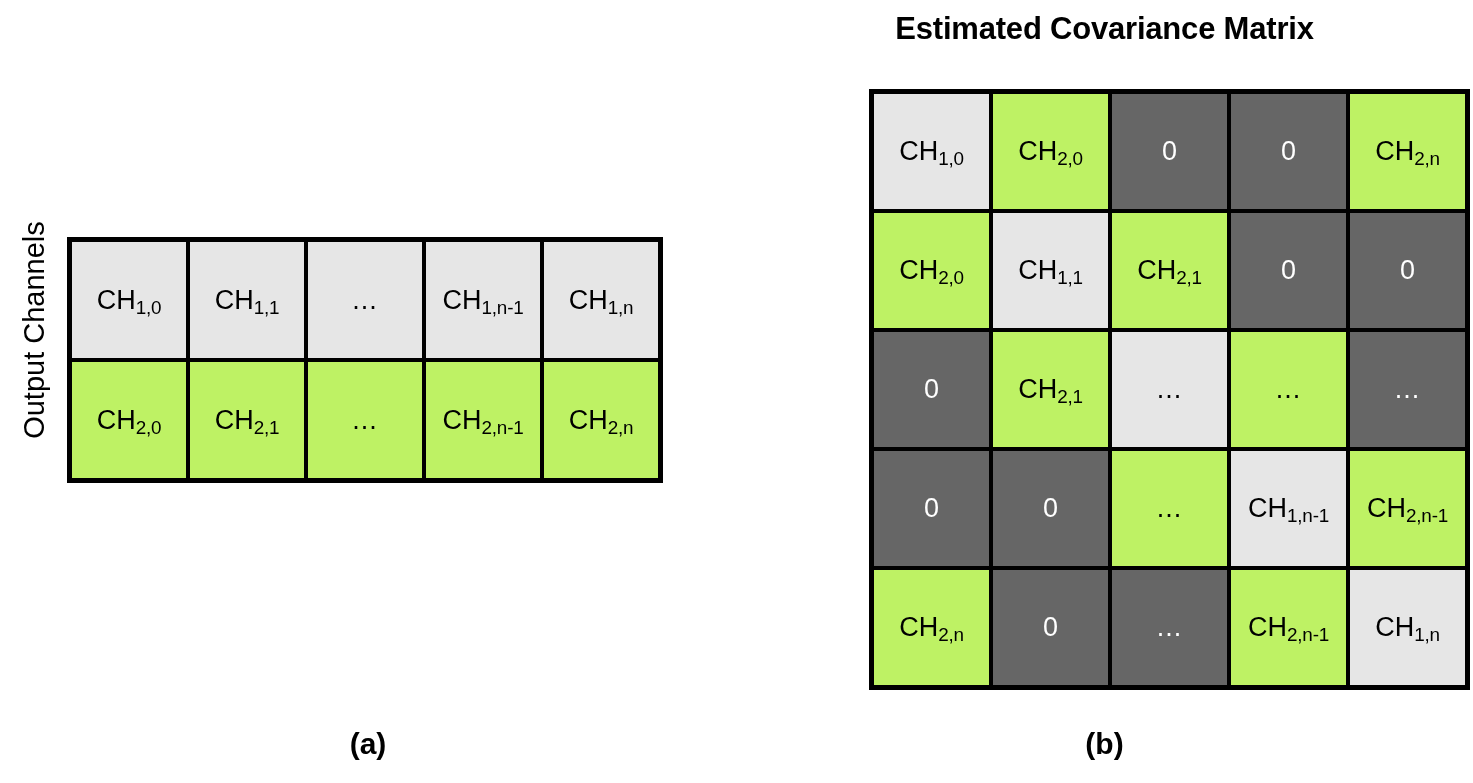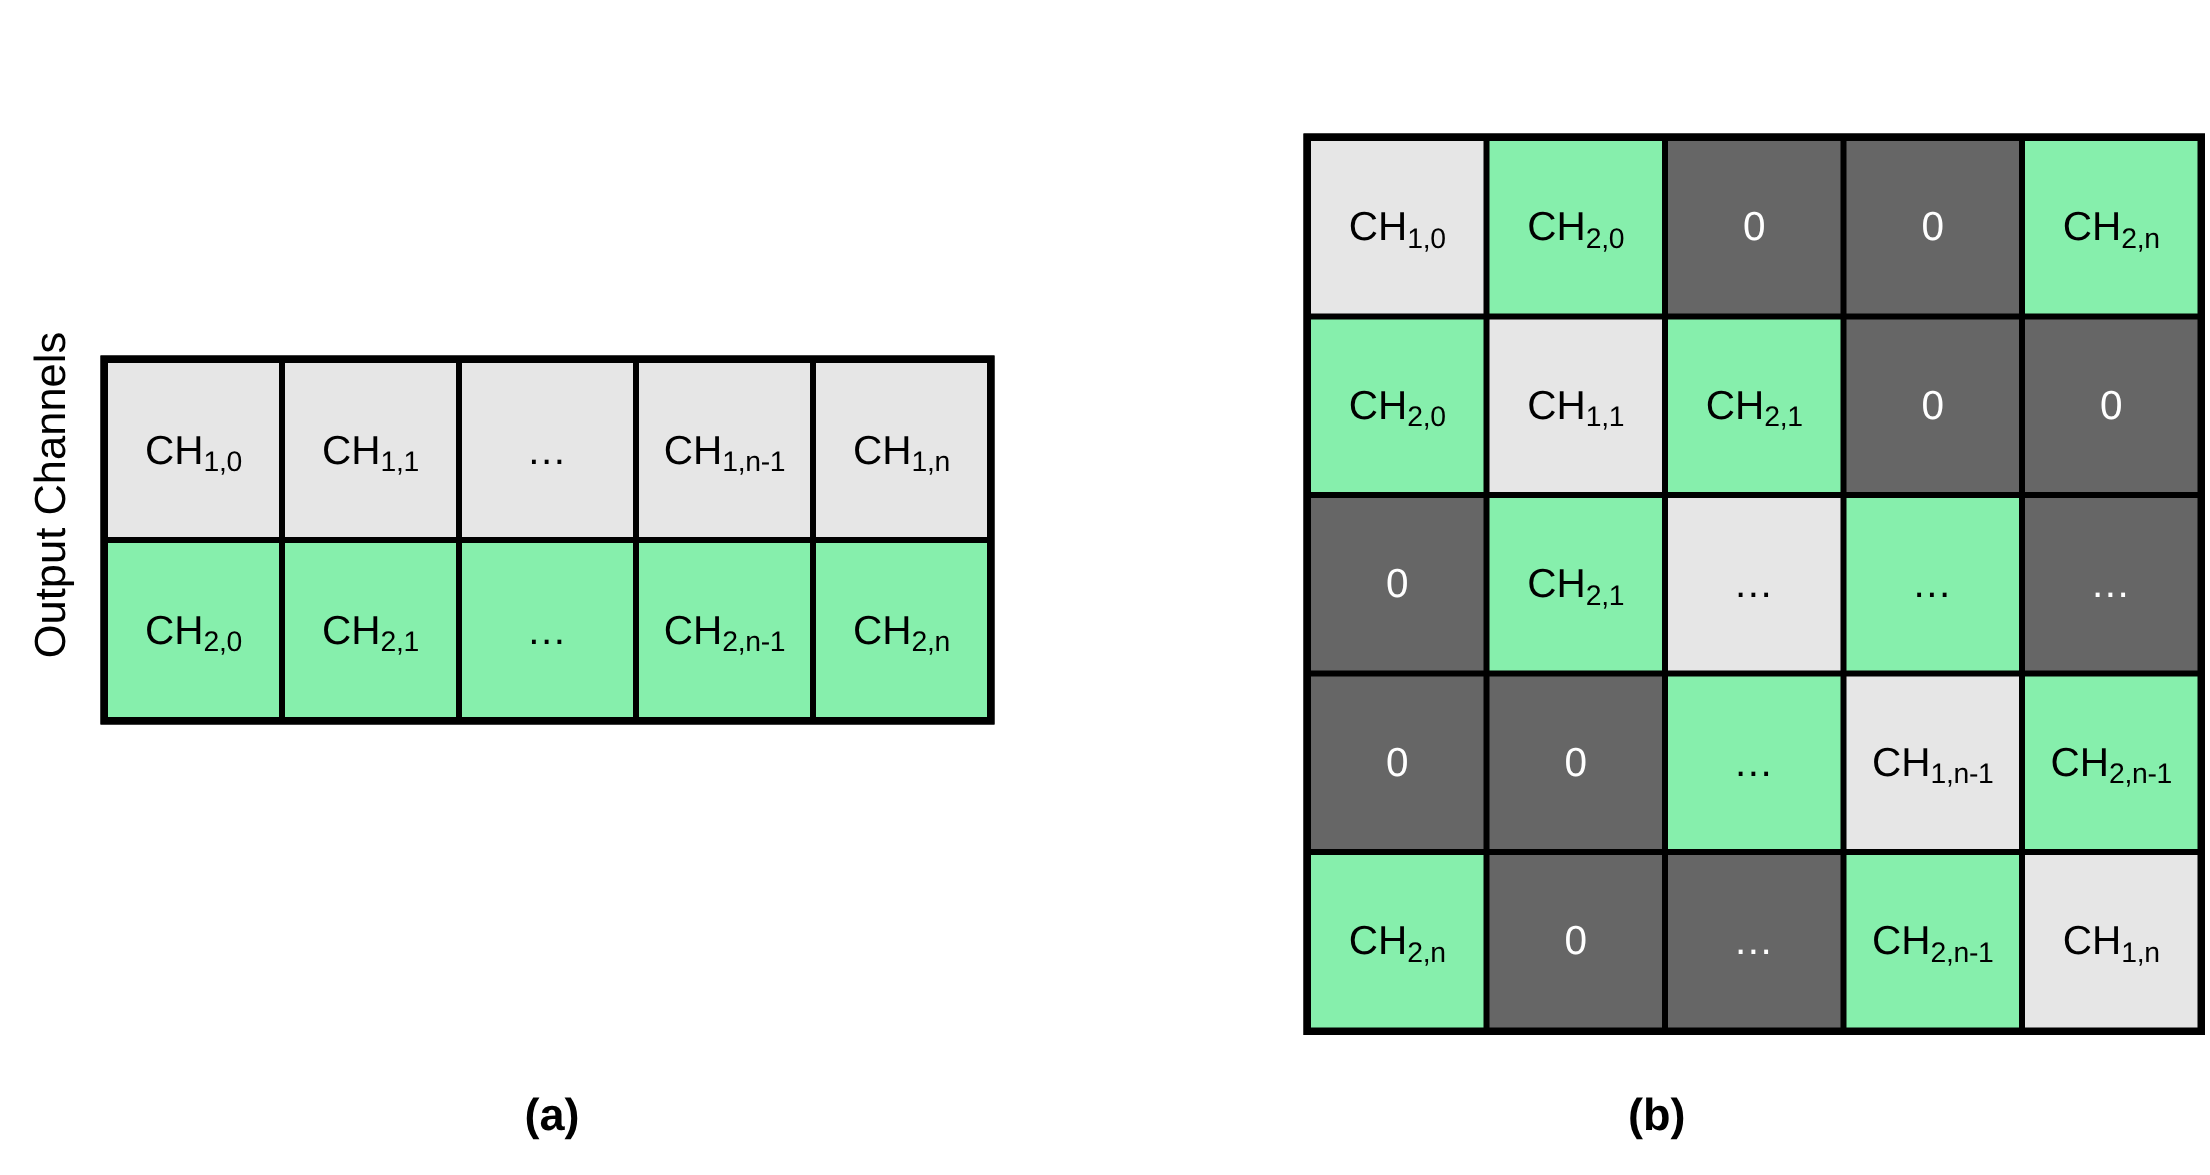--- a/index.html
+++ b/index.html
@@ -93,21 +93,21 @@
 
   .cell {
     display: flex;
     align-items: center;
     justify-content: center;
     font-size: 27px;
     line-height: 1;
     overflow: hidden;
   }
   .cell.light  { background: #e6e6e6; color: #000000; }
-  .cell.medium { background: #86efac; color: #000000; }
+  .cell.medium { background: #bef264; color: #000000; }
   .cell.dark   { background: #666666; color: #ffffff; }
 
   .cell .label { white-space: nowrap; }
   .cell .label sub {
     font-size: 0.70em;
     vertical-align: baseline;
     position: relative;
     bottom: -0.28em;
     letter-spacing: -0.2px;
   }
@@ -155,20 +155,21 @@
       <div class="cell medium">
         <span class="label"><span>CH</span><sub>2,n</sub></span>
       </div>
     </div>
 
   <div class="panel-caption">(a)</div>
 </section>
 
 <section class="panel" id="panel-b">
 
+  <div class="panel-title">Estimated Covariance Matrix</div>
 
   <div class="grid" id="grid-covariance">
       <div class="cell light">
         <span class="label"><span>CH</span><sub>1,0</sub></span>
       </div>
       <div class="cell medium">
         <span class="label"><span>CH</span><sub>2,0</sub></span>
       </div>
       <div class="cell dark">
         <span class="label"><span>0</span></span>

